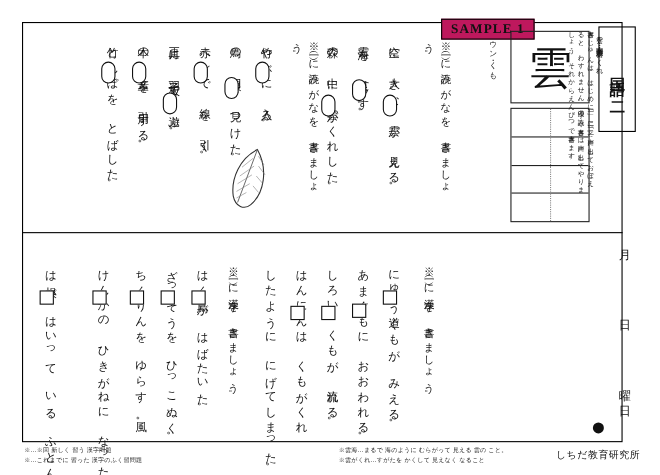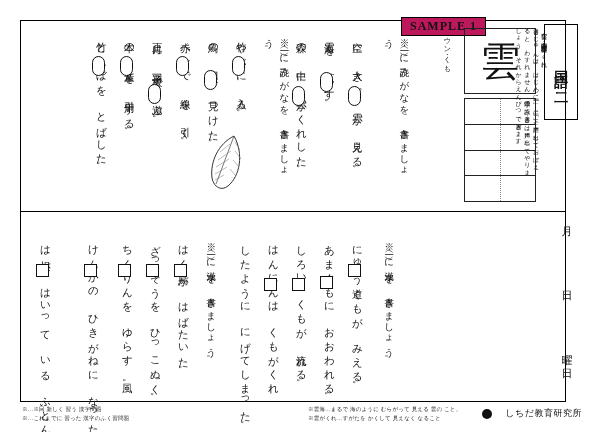--- a/index.html
+++ b/index.html
@@ -176,21 +176,21 @@
   }
   .foot-left1{left:14px;top:400px;}
   .foot-left2{left:14px;top:409px;}
   .foot-mid{left:300px;top:400px;}
   .foot-mid2{left:300px;top:409px;}
   .logo{
     position:absolute;
     right:10px;bottom:6px;
     font-size:9px;
     letter-spacing:0.5px;
-    display:flex;align-items:center;gap:13px;
+    display:flex;align-items:center;gap:13px;flex-direction:column;
   }
   .logo .mark{
     display:inline-block;width:10px;height:10px;border-radius:50%;
     background:#111;
   }
 </style>
 </head>
 <body>
 
 <div class="sheet">

